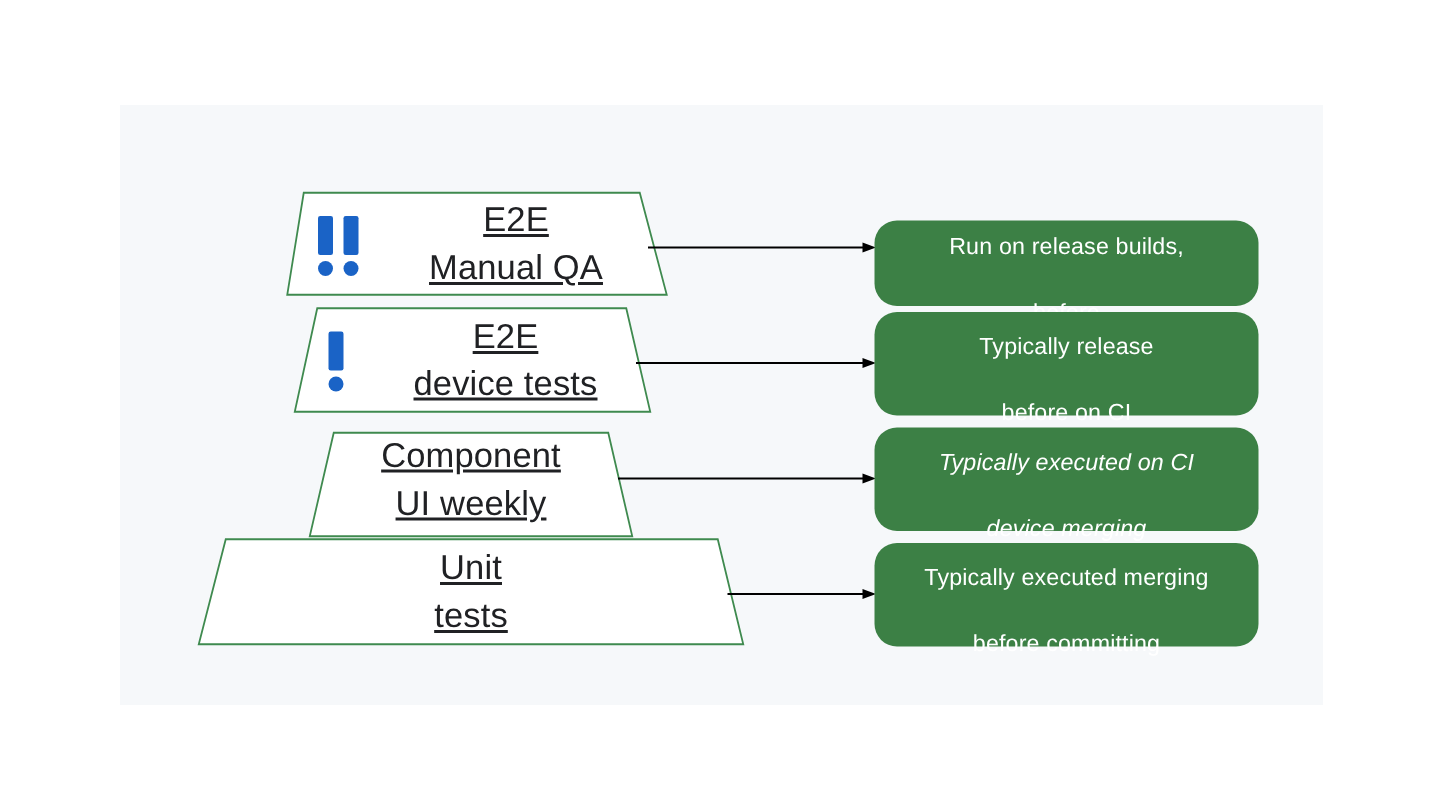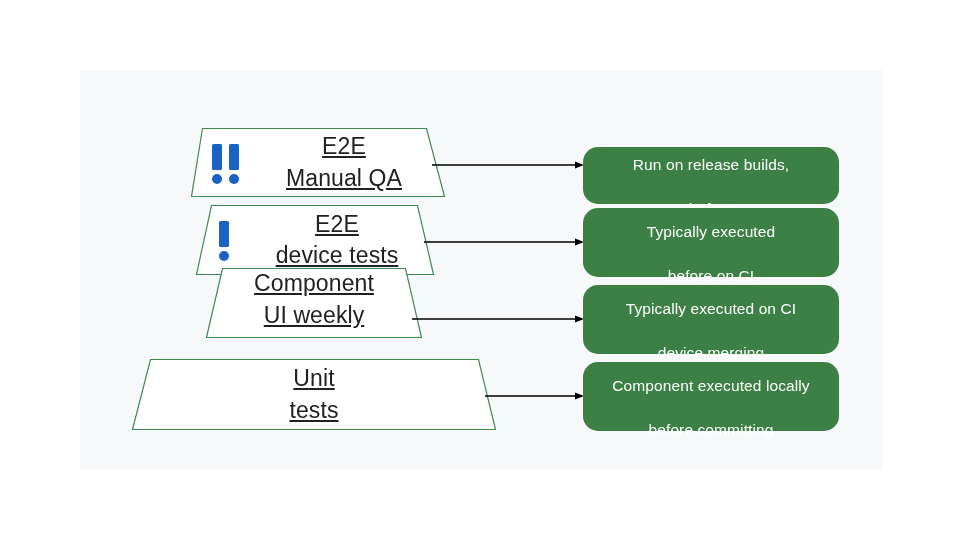--- a/index.html
+++ b/index.html
@@ -147,21 +147,21 @@
         <span class="stem"></span>
           <span class="dot"></span>
       </span>
     </div>
     <div class="layer-label" style="padding-left:22px;">
       <span class="l1">E2E</span>
       <span class="l2">device tests</span>
     </div>
   </div>
 
-  <div class="layer" style="left:205px; top:268px; width:218px; height:63px;">
+  <div class="layer" style="left:205px; top:288px; width:218px; height:63px;">
     <svg width="218" height="70" viewBox="0 0 218 70">
       <polygon points="17.5,0.5 200.5,0.5 216.5,69.5 1.5,69.5" fill="#ffffff" stroke="#3f8a4f" stroke-width="1.2"></polygon>
     </svg>
     <div class="layer-label">
       <span class="l1">Component</span>
       <span class="l2">UI weekly</span>
     </div>
   </div>
 
   <div class="layer" style="left:131px; top:359px; width:366px; height:71px;">
@@ -204,32 +204,32 @@
 
   <div class="note" style="left:583px; top:131px; width:256px; height:57px;margin-top:16px;">
     <div>
       <span>Run on release builds,</span><br>
       <span>before</span>
     </div>
   </div>
 
   <div class="note" style="left:583px; top:208px; width:256px; height:69px;">
     <div>
-      <span>Typically executed</span><br>
+      <span>Typically release</span><br>
       <span>before on CI</span>
     </div>
   </div>
 
-  <div class="note" style="left:583px; top:285px; width:256px; height:69px;">
+  <div class="note" style="left:583px; top:285px; width:256px; height:69px;font-style:italic;">
     <div>
       <span>Typically executed on CI</span><br>
       <span>device merging</span>
     </div>
   </div>
 
   <div class="note" style="left:583px; top:362px; width:256px; height:69px;">
     <div>
-      <span>Component executed locally</span><br>
+      <span>Typically executed merging</span><br>
       <span>before committing</span>
     </div>
   </div>
 
 </div>
 
 </body></html>

